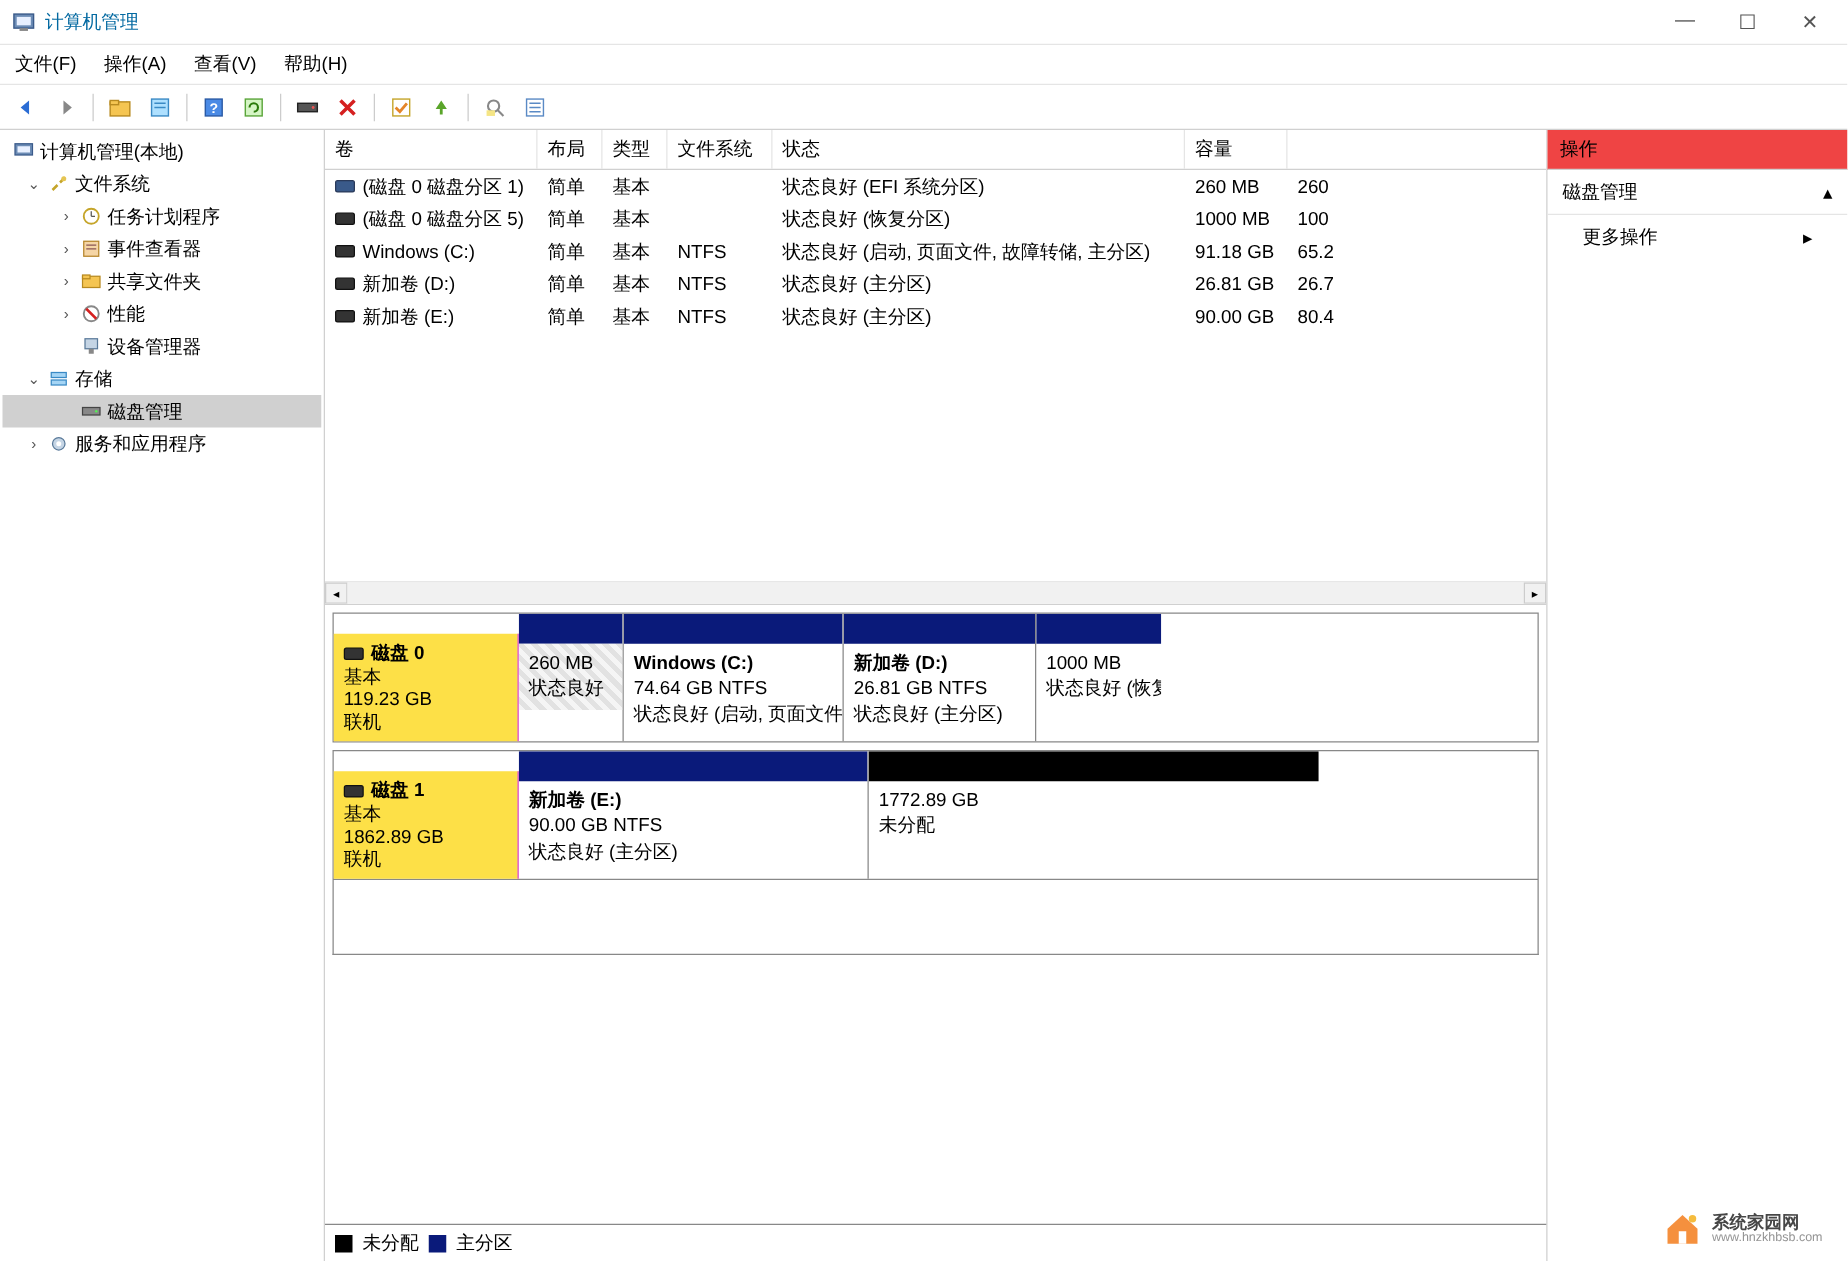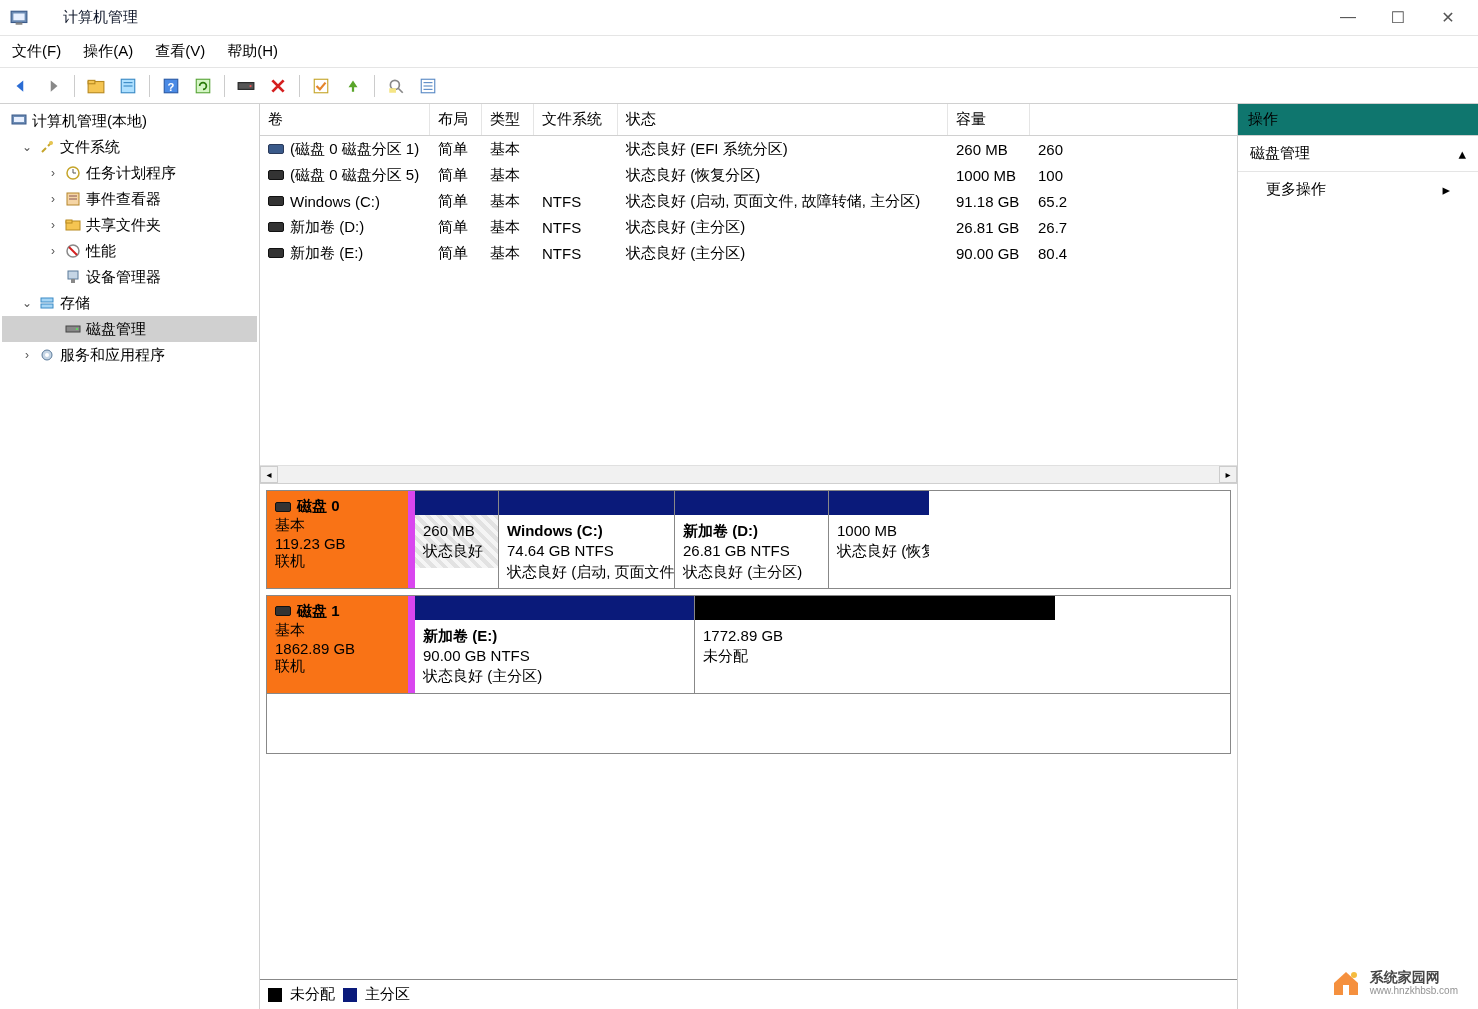--- a/index.html
+++ b/index.html
@@ -1,19 +1,19 @@
 <!DOCTYPE html>
 <html><head>
 <meta charset="utf-8">
 <style>
 * { box-sizing: border-box; margin: 0; padding: 0; font-family: "Microsoft YaHei", "Segoe UI", sans-serif; }
 body { background: #fff; width: 1478px; height: 1009px; overflow: hidden; position: relative; }
 .titlebar { height: 36px; display: flex; align-items: center; padding: 0 10px; border-bottom: 1px solid #e5e5e5; }
 .titlebar .icon { width: 18px; height: 18px; margin-right: 8px; }
-.titlebar .title { font-size: 15px; color: #0f172a; flex: 1; margin-left: 27px; }
+.titlebar .title { font-size: 15px; color: #0369a1; flex: 1; }
 .win-controls { display: flex; gap: 30px; padding-right: 10px; }
 .win-controls span { font-size: 16px; color: #555; cursor: default; width: 20px; text-align: center; }
 .menubar { height: 32px; display: flex; align-items: center; padding: 0 12px; gap: 22px; font-size: 15px; border-bottom: 1px solid #e5e5e5; }
 .menubar span { cursor: default; }
 .toolbar { height: 36px; display: flex; align-items: center; padding: 0 8px; gap: 6px; border-bottom: 1px solid #d0d0d0; }
 .toolbar .tb-btn { width: 26px; height: 26px; display: flex; align-items: center; justify-content: center; cursor: default; }
 .toolbar .sep { width: 1px; height: 22px; background: #ccc; margin: 0 2px; }
 .main { display: flex; height: calc(100% - 104px); }
 .tree { width: 260px; border-right: 1px solid #d0d0d0; padding: 4px 2px; font-size: 15px; overflow: auto; }
 .tree-item { display: flex; align-items: center; height: 26px; padding-left: 4px; cursor: default; white-space: nowrap; }
@@ -30,37 +30,37 @@
 .vol-row { display: flex; height: 26px; align-items: center; cursor: default; }
 .vol-row .cell { padding: 0 8px; overflow: hidden; white-space: nowrap; text-overflow: ellipsis; }
 .vol-row .vname { display: flex; align-items: center; gap: 6px; }
 .disk-ic { width: 16px; height: 10px; background: #3a5a8a; border: 1px solid #2a3a5a; border-radius: 2px; display: inline-block; }
 .disk-ic.dark { background: #333; border-color: #111; }
 .hscroll { height: 18px; display: flex; border-top: 1px solid #e0e0e0; }
 .hscroll .arrow { width: 18px; background: #f1f1f1; border: 1px solid #ccc; display: flex; align-items: center; justify-content: center; font-size: 10px; cursor: default; }
 .hscroll .track { flex: 1; background: #f1f1f1; }
 .graphical { flex: 1; overflow: auto; padding: 6px; font-size: 15px; }
 .disk-block { display: flex; margin-bottom: 6px; border: 1px solid #888; }
-.disk-info { width: 148px; border-right: 7px solid #d946ef; padding: 6px 8px; background: #f97316; }
+.disk-info { width: 148px; border-right: 1px solid #d946ef; padding: 6px 8px; background: #fde047; margin-top: 16px; }
 .disk-info .dtitle { font-weight: bold; display: flex; align-items: center; gap: 6px; }
 .disk-parts { flex: 1; display: flex; }
 .part { border-right: 1px solid #888; display: flex; flex-direction: column; overflow: hidden; }
 .part:last-child { border-right: none; }
 .part .stripe { height: 24px; background: #0a1a7a; }
 .part .stripe.black { background: #000; }
 .part .body { padding: 6px 8px; line-height: 1.35; white-space: nowrap; overflow: hidden; }
 .part .body .pname { font-weight: bold; }
 .part.hatched .body { background: repeating-linear-gradient(45deg, #f5f5f5, #f5f5f5 4px, #e2e2e2 4px, #e2e2e2 8px); }
 .spacer-row { height: 60px; border: 1px solid #888; border-top: none; margin-top: -6px; margin-bottom: 6px; background: #fff; }
 .legend { height: 30px; border-top: 1px solid #888; padding: 4px 8px; display: flex; align-items: center; gap: 8px; font-size: 15px; }
 .legend .sw { width: 14px; height: 14px; display: inline-block; }
 .legend .sw.black { background: #000; }
 .legend .sw.navy { background: #0a1a7a; }
 .actions { width: 240px; font-size: 15px; display: flex; flex-direction: column; }
-.actions .hdr { padding: 6px 10px; border-bottom: 1px solid #d0d0d0; background: #0f766e; }
+.actions .hdr { padding: 6px 10px; border-bottom: 1px solid #d0d0d0; background: #ef4444; }
 .actions .sec { padding: 8px 12px; border-bottom: 1px solid #e5e5e5; display: flex; align-items: center; justify-content: space-between; cursor: default; }
 .actions .item { padding: 8px 28px; display: flex; align-items: center; justify-content: space-between; cursor: default; }
 .watermark { position: absolute; right: 20px; bottom: 10px; display: flex; align-items: center; gap: 8px; opacity: 0.9; }
 .watermark .house { width: 32px; height: 32px; }
 .watermark .txt { line-height: 1.1; }
 .watermark .t1 { font-size: 14px; font-weight: bold; color: #333; }
 .watermark .t2 { font-size: 10px; color: #888; }
 svg { display: block; }
 </style>
 </head>

